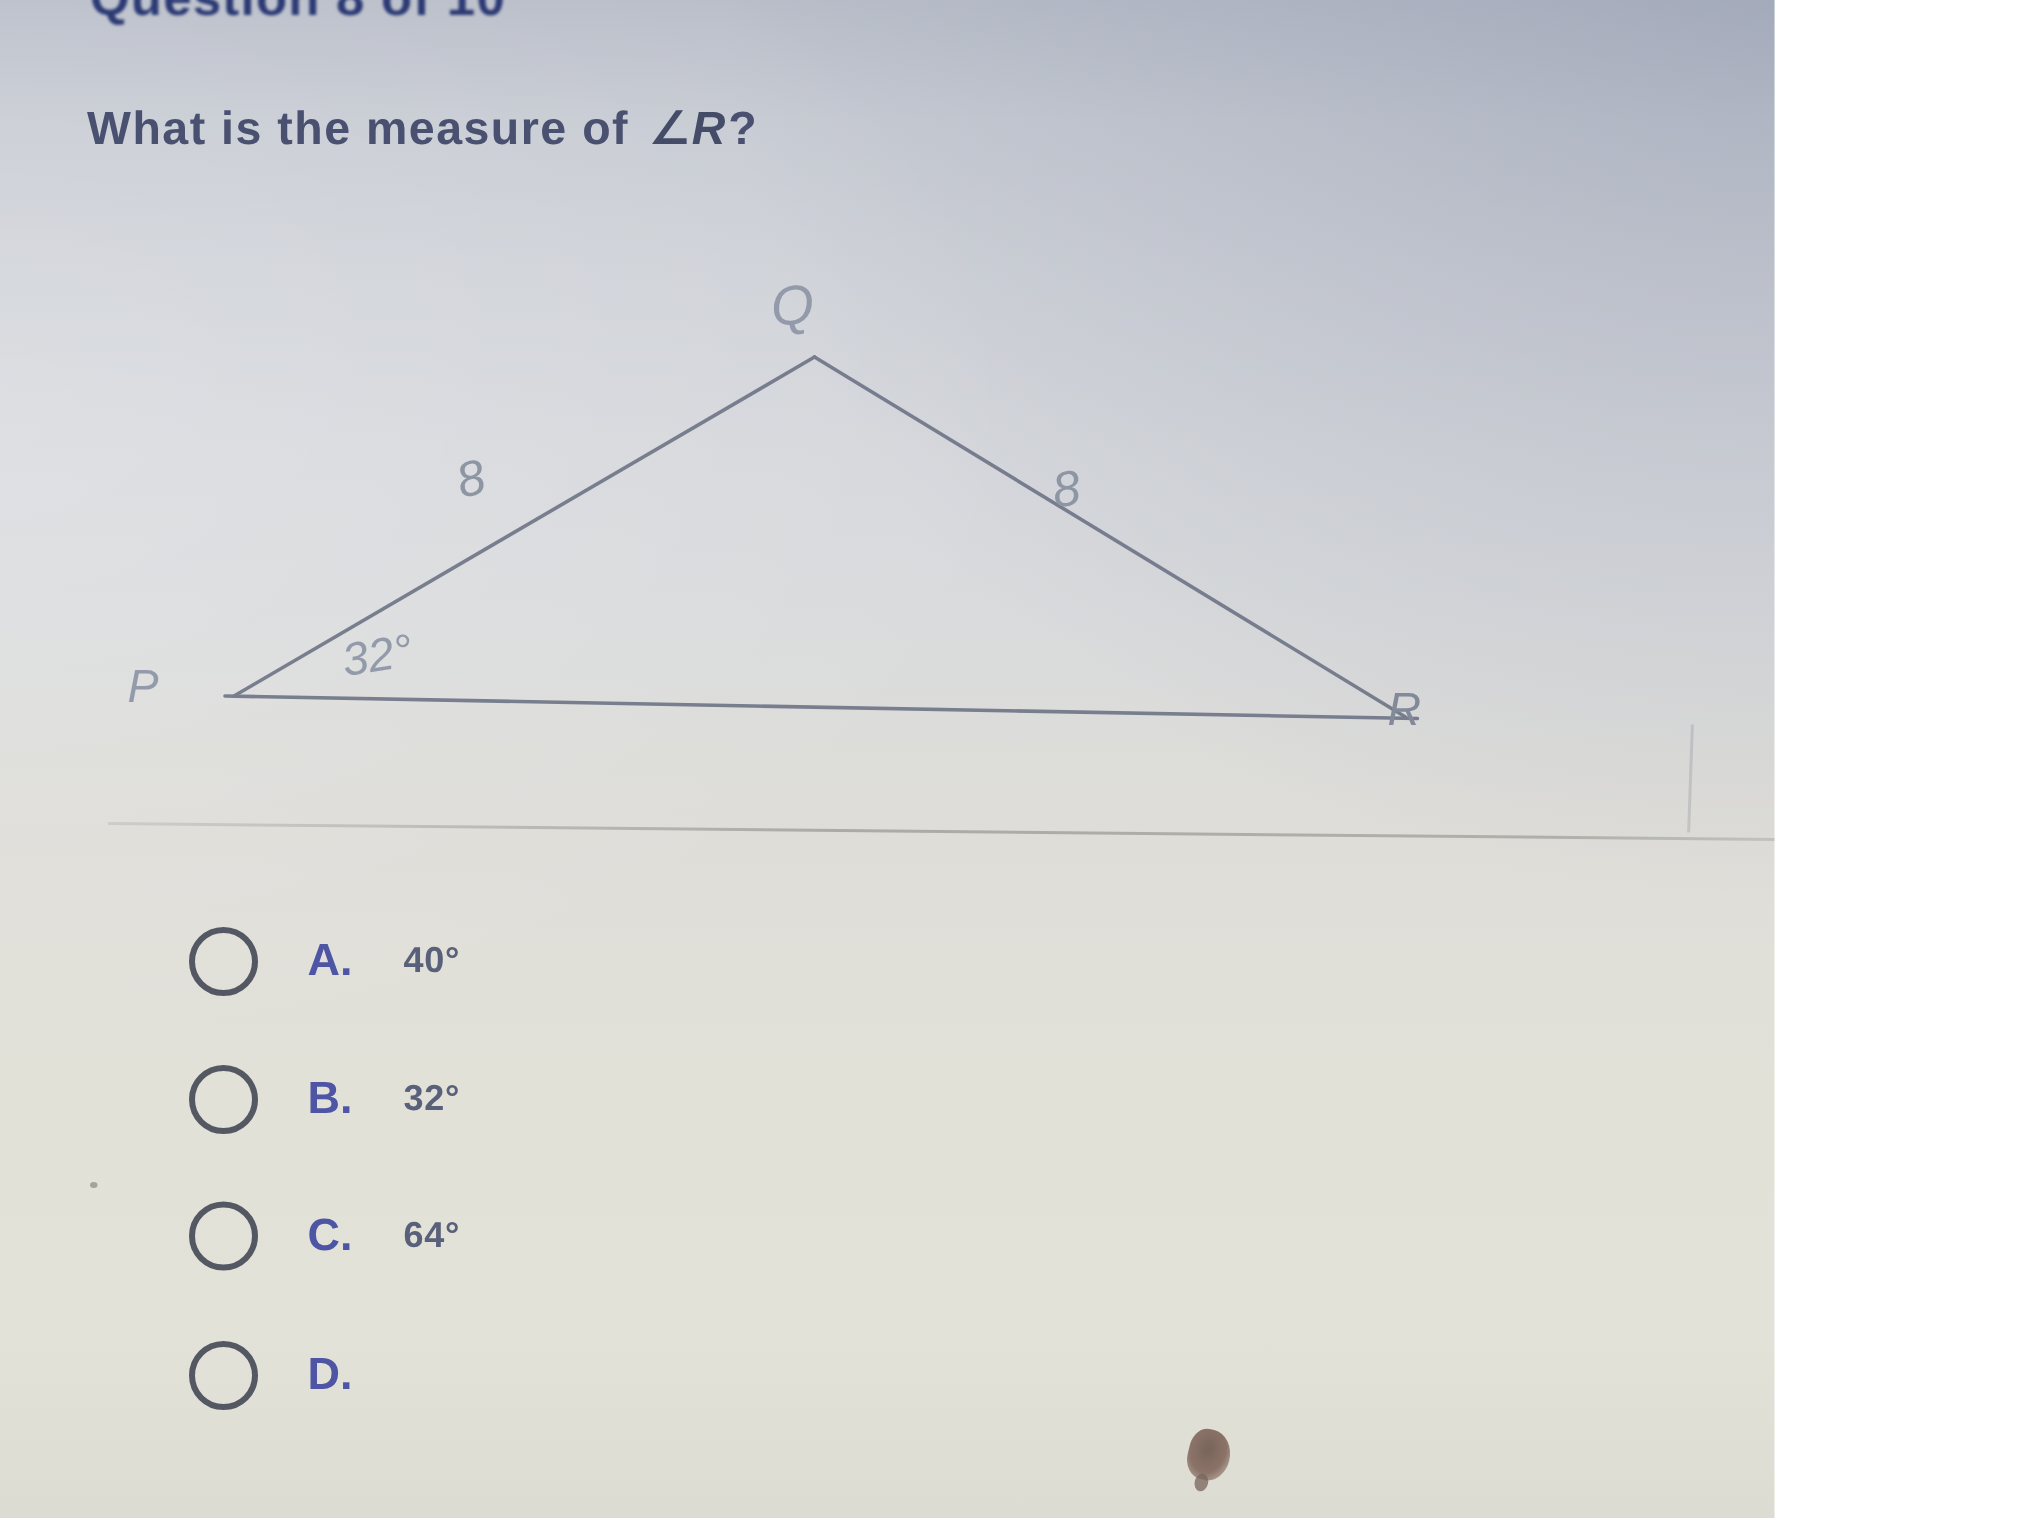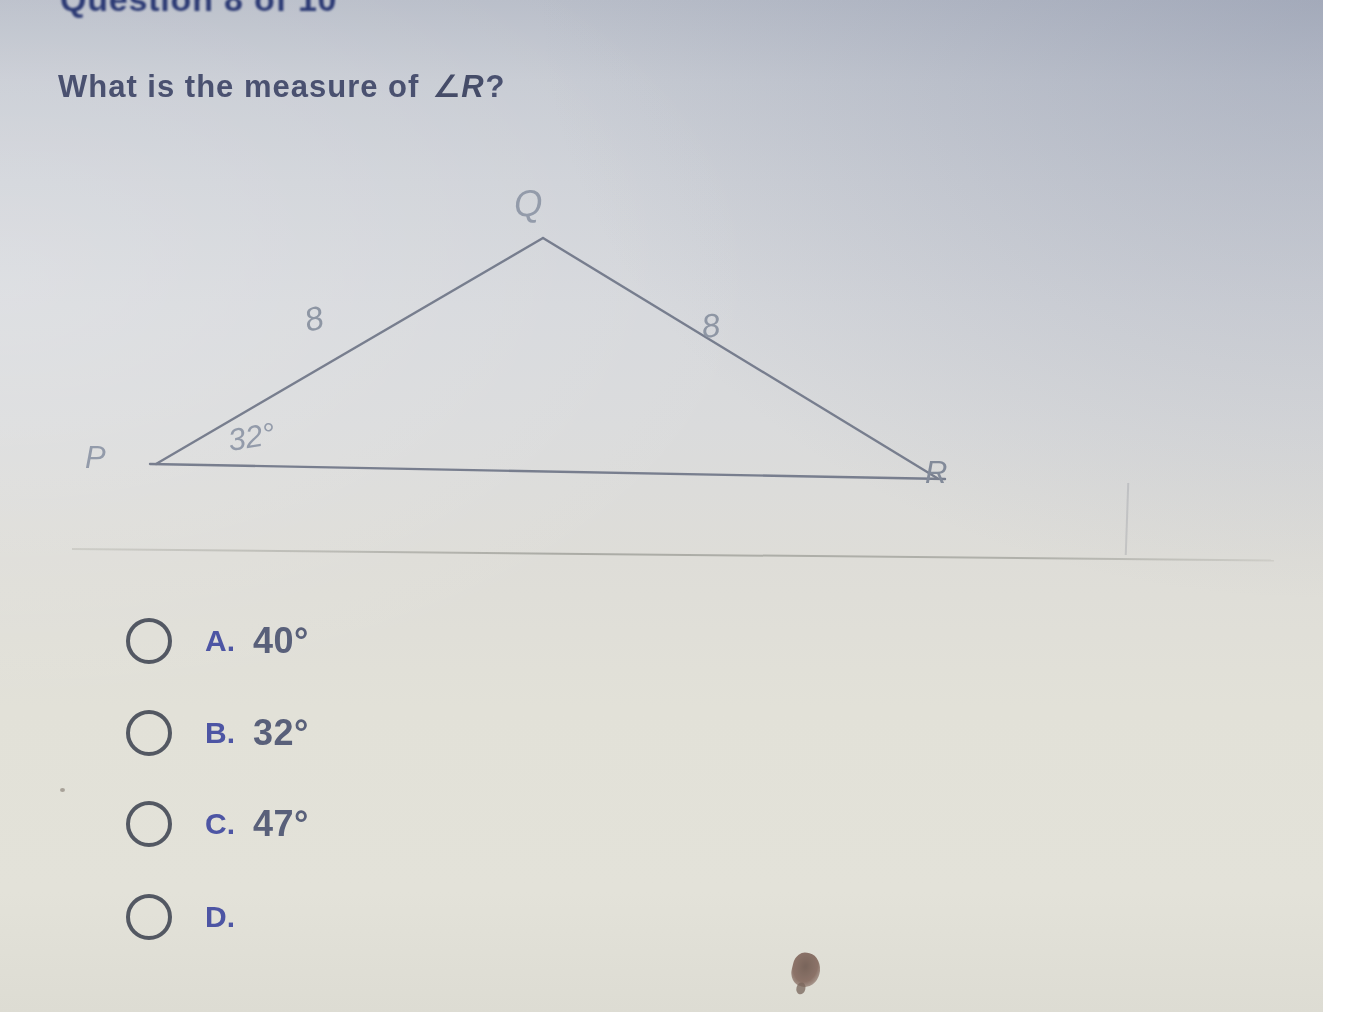--- a/index.html
+++ b/index.html
@@ -2,21 +2,21 @@
 <html><head>
 <meta charset="utf-8">
 <style>
   html,body{margin:0;padding:0;}
   body{
     width:1347px;height:1012px;overflow:hidden;
     font-family:"Liberation Sans","DejaVu Sans",sans-serif;
     position:relative;
   }
   #frame{
-    position:absolute;inset:0;width:1323px;height:1012px;overflow:hidden;
+    position:absolute;inset:0;width:1183px;height:1012px;overflow:hidden;
     background:
       radial-gradient(ellipse at 100% 0%, rgba(118,128,155,0.32), transparent 42%),
       radial-gradient(ellipse at 0% 28%, rgba(255,255,255,0.20), transparent 42%),
       linear-gradient(to bottom,
         #b9bec9 0%, #c7cbd3 8%, #cfd2d8 18%, #d6d8dc 30%, #dadbdc 42%,
         #deddd8 55%, #e2e1d8 70%, #e3e2d9 88%, #dddcd3 100%);
   }
   .hdr{
     position:absolute;left:60px;top:-20px;
     font-size:34px;font-weight:700;letter-spacing:0.8px;
@@ -55,22 +55,22 @@
   .radio{
     width:38px;height:38px;border-radius:50%;
     border:4.5px solid rgba(58,63,77,0.85);
     background:transparent;flex:0 0 auto;
   }
   .opt .letter{
     margin-left:33px;min-width:48px;
     font-size:30px;font-weight:700;color:#4d55a4;
   }
   .opt .val{
-    margin-left:0;
-    font-size:36px;font-weight:700;color:#59607a;letter-spacing:0.5px;
+    margin-left:16px;
+    font-size:24px;font-weight:700;color:#59607a;letter-spacing:0.5px;
   }
   .smudge{
     position:absolute;left:792px;top:953px;width:28px;height:34px;
     background:radial-gradient(ellipse at 45% 40%, #6e584e 0%, #83685d 55%, rgba(131,104,93,0.25) 100%);
     border-radius:45% 60% 55% 50%;transform:rotate(14deg);opacity:0.9;
   }
   .smudge::after{
     content:"";position:absolute;left:9px;top:30px;width:9px;height:12px;
     background:rgba(110,88,78,0.75);border-radius:50%;
   }
@@ -117,21 +117,21 @@
 
   <div class="opt opt-b">
     <div class="radio" role="radio" aria-checked="false"></div>
     <span class="letter">B.</span>
     <span class="val">32°</span>
   </div>
 
   <div class="opt opt-c">
     <div class="radio" role="radio" aria-checked="false"></div>
     <span class="letter">C.</span>
-    <span class="val">47°</span>
+    <span class="val">64°</span>
   </div>
 
   <div class="opt opt-d">
     <div class="radio" role="radio" aria-checked="false"></div>
     <span class="letter">D.</span>
   </div>
 
   <div class="smudge"></div>
   <div class="speck"></div>
 

